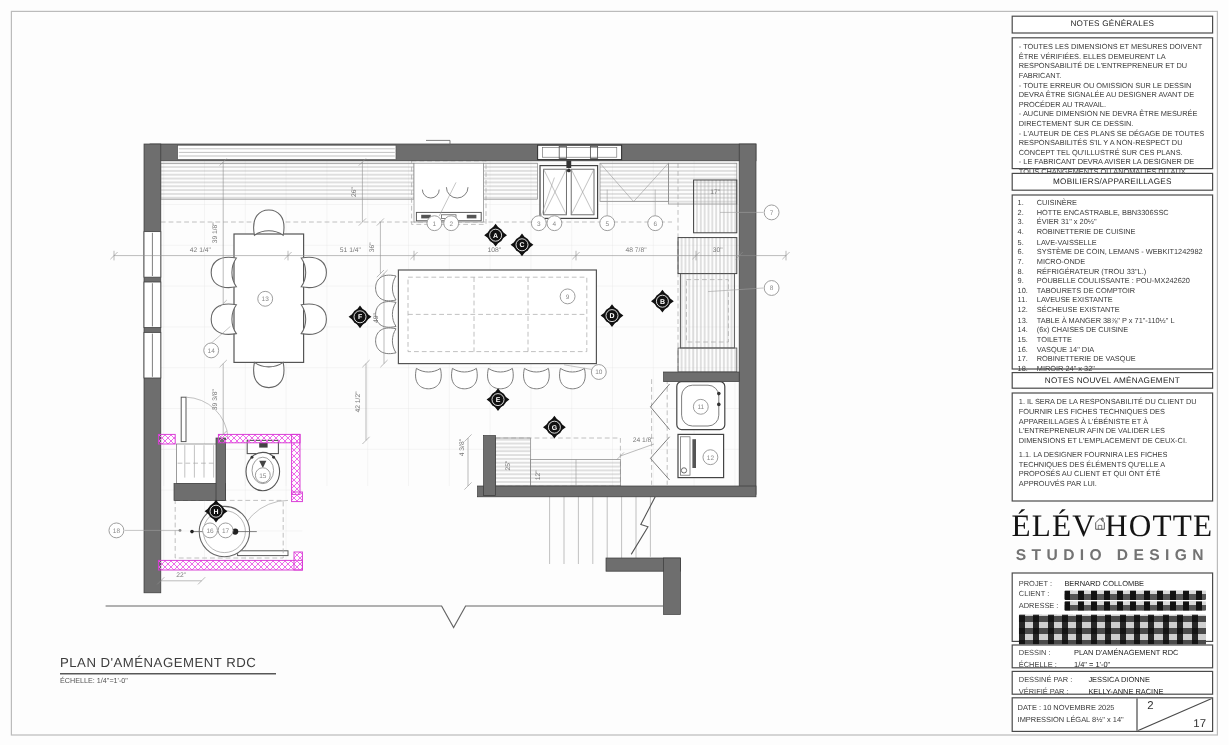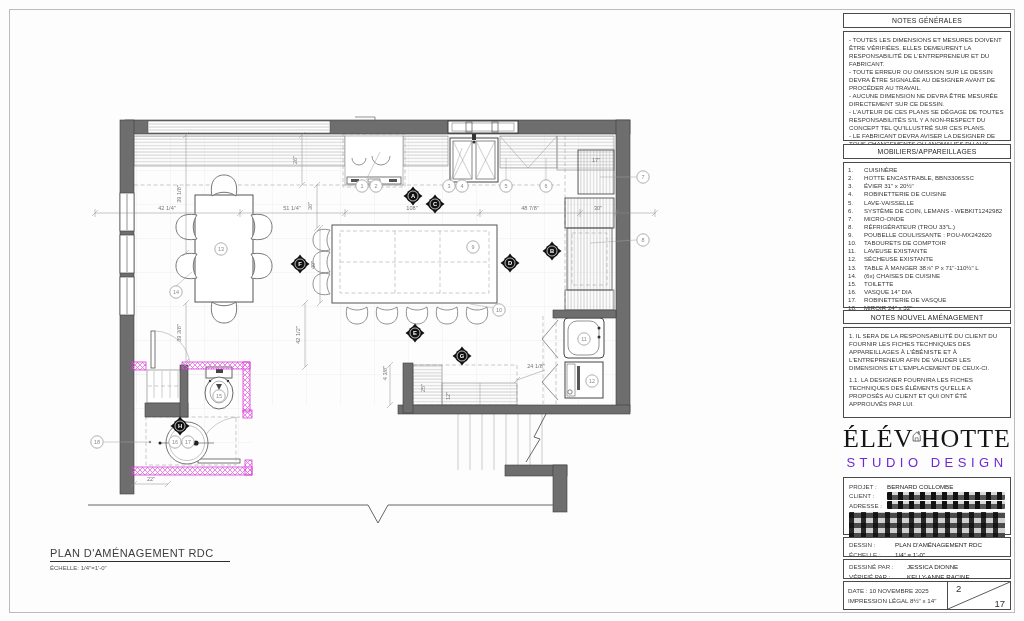--- a/index.html
+++ b/index.html
@@ -10,21 +10,21 @@
   .panel{position:absolute;left:843px;top:0;width:182px;height:621px;}
   .pbox{position:absolute;left:0;width:168px;border:1px solid #4a4a4a;background:#fff;box-sizing:border-box;}
   .phead{text-align:center;font-size:6.8px;letter-spacing:.2px;color:#222;padding:3px 2px;}
   .pbody{font-size:6.15px;line-height:1.3;color:#3a3a3a;padding:4px 5px;white-space:pre-line;}
   .mrow{display:flex;font-size:6.15px;line-height:1.32;color:#3a3a3a;}
   .mnum{width:16px;flex:none;text-align:left;padding-left:4px;}
   .mtxt{flex:1;}
   .logo{position:absolute;left:0;top:421px;width:168px;text-align:center;}
   .logo-line{font-family:"Liberation Serif",serif;font-size:26px;letter-spacing:1px;color:#141414;
              display:flex;align-items:flex-end;justify-content:center;line-height:1;}
-  .logo-sub{font-size:13px;letter-spacing:4.5px;color:#6d28d9;margin-top:3px;font-weight:400;}
+  .logo-sub{font-size:13px;letter-spacing:4.5px;color:#737373;margin-top:3px;font-weight:700;}
   .lab{color:#444;}
   .val{color:#222;}
   .prow{display:flex;gap:4px;font-size:6.2px;line-height:1.5;align-items:center;}
   .plab{width:34px;flex:none;}
   .mosaic{height:8px;flex:1;border-radius:1px;
     background:
       repeating-linear-gradient(90deg,#111 0 5px,transparent 5px 11px),
       repeating-linear-gradient(0deg,#555 0 5px,#d8d8d8 5px 10px),
       repeating-linear-gradient(90deg,#777 0 7px,#cfcfcf 7px 13px);}
   .mosaic-big{margin-top:2px;height:26px;

